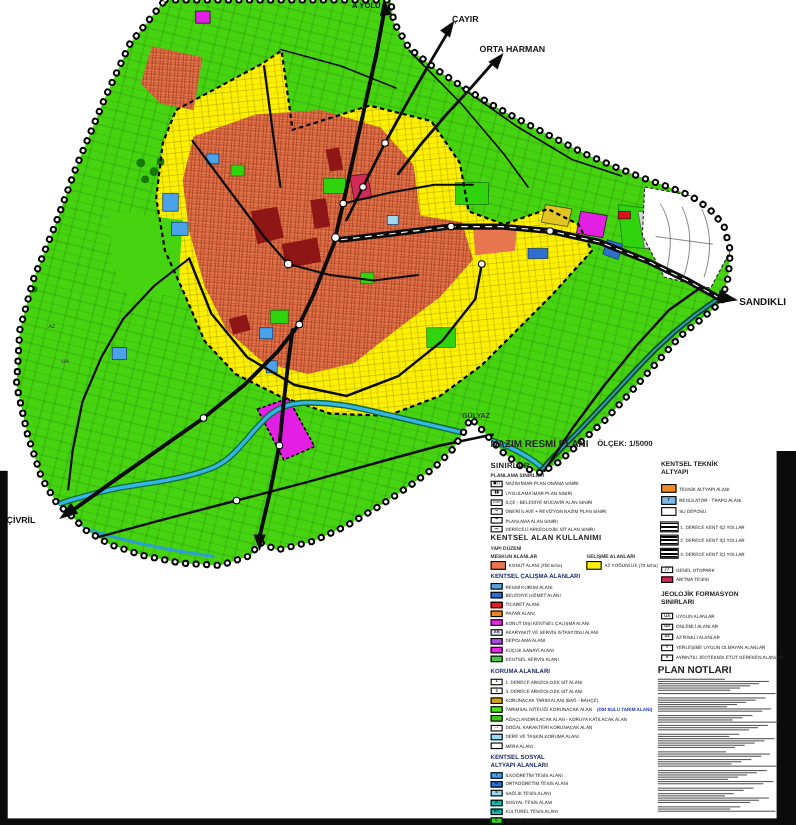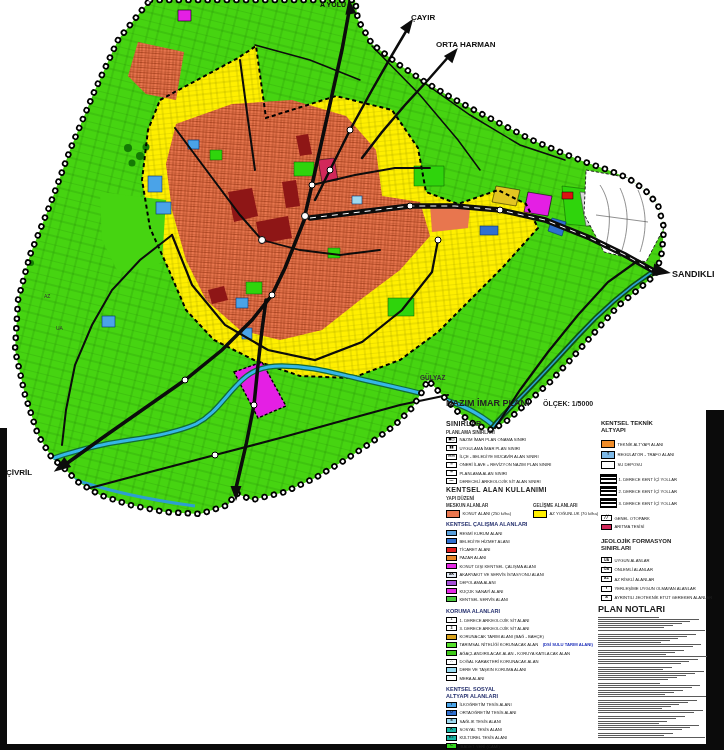--- a/index.html
+++ b/index.html
@@ -194,21 +194,21 @@
       <text x="420" y="380" font-size="6.5" font-weight="bold" fill="#333">GÜLYAZ</text>
       <text x="56" y="330" font-size="5" fill="#333">UA</text>
       <text x="44" y="298" font-size="5" fill="#333">AZ</text>
     </g>
   </svg>
 
   <div class="bar" style="left:0;top:428px;width:7px;height:322px"></div>
   <div class="bar" style="left:706px;top:410px;width:18px;height:340px"></div>
   <div class="bar" style="left:0;top:744px;width:724px;height:6px"></div>
 
-  <div class="map-sub">NAZIM İMAR PLANI</div>
+  <div class="map-sub">NAZIM RESMİ PLANI</div>
   <div class="map-scale">ÖLÇEK: 1/5000</div>
 
   <div class="lblock" style="left:446px;top:420px">
     <div class="h7">SINIRLAR</div>
     <div class="h45">PLANLAMA SINIRLARI</div>
     <div>
 
         <div class="li">
           <span class="sw" style="background: rgb(255, 255, 255);">
             <i class="sym">◼◻</i>

